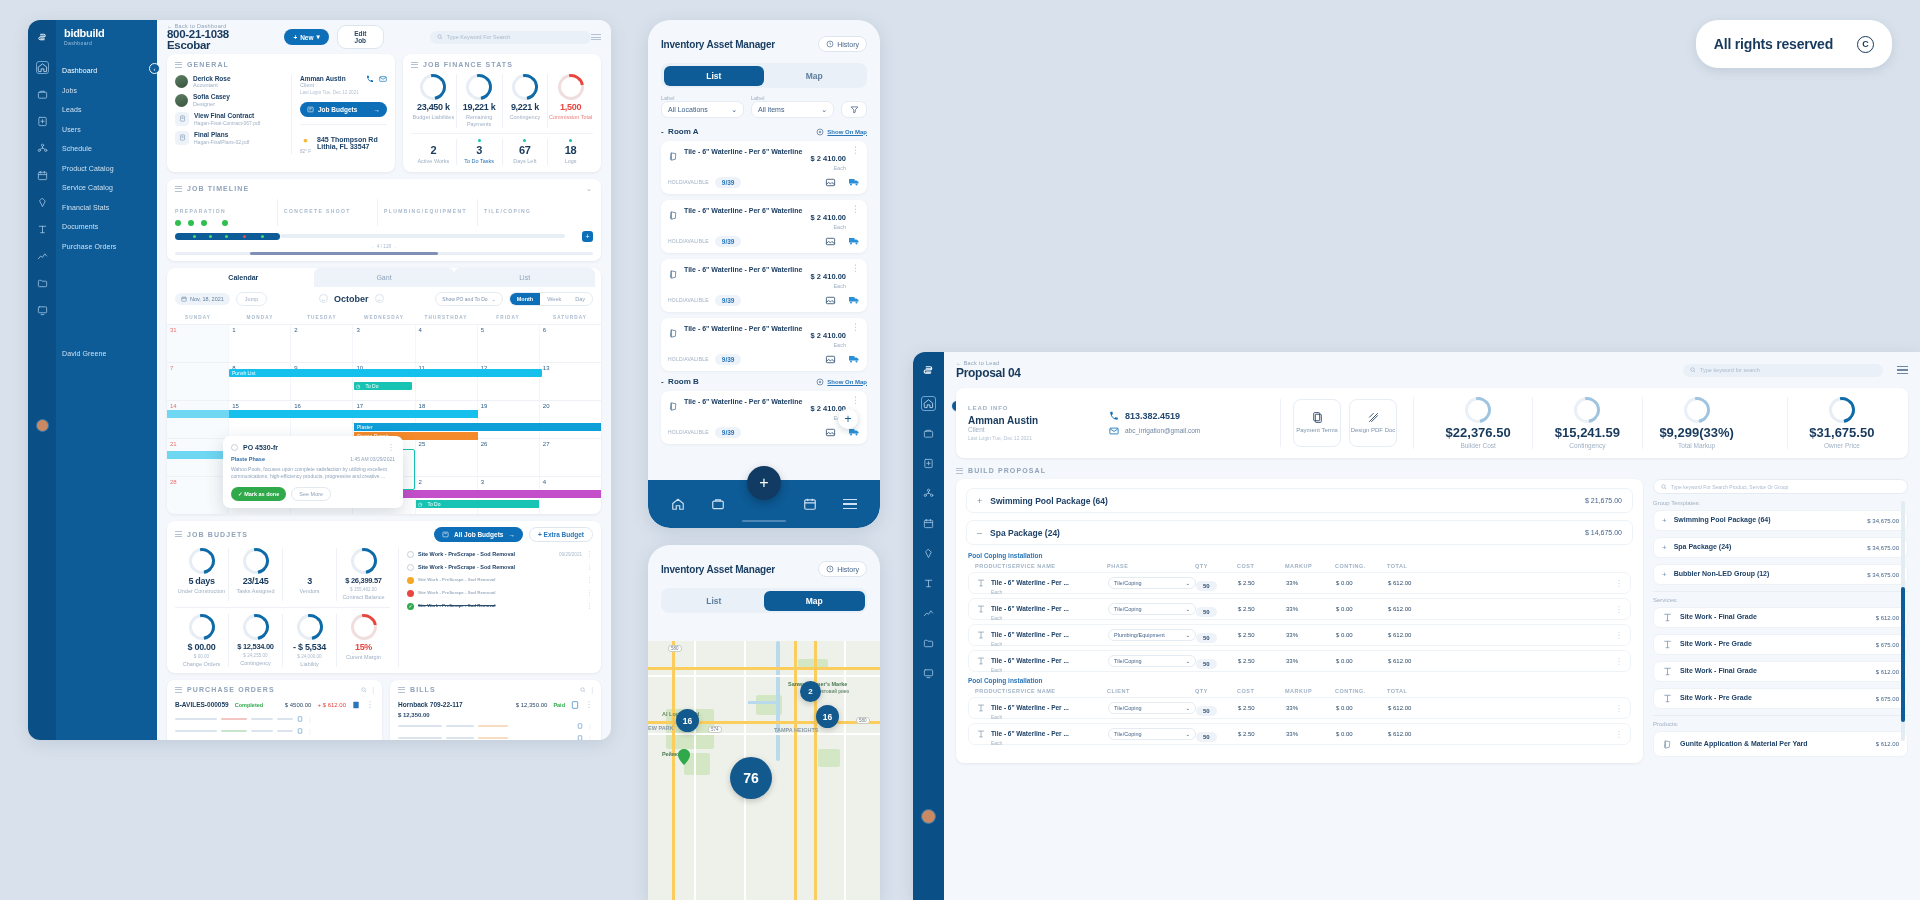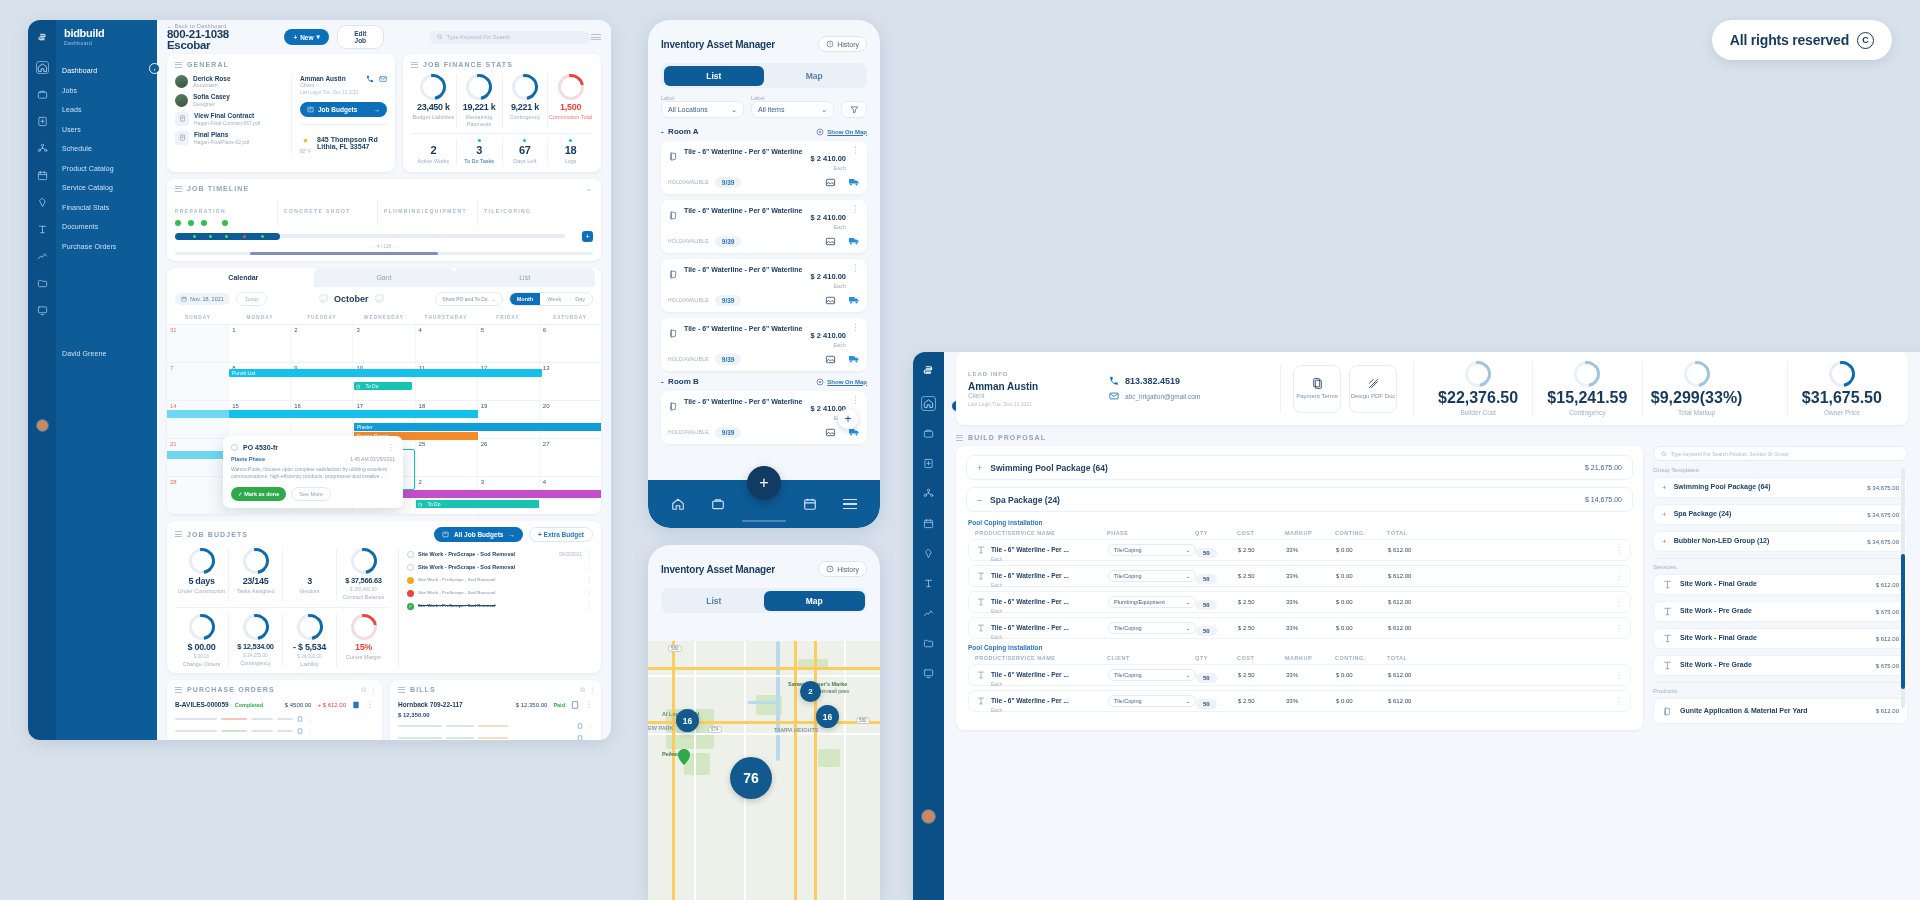--- a/index.html
+++ b/index.html
@@ -114,41 +114,41 @@
   .pcontent { position:absolute; left:31px; top:0; right:0; bottom:0;}
   .ptop { height:36px; display:flex; align-items:center; padding:0 12px; }
   .pTitle { font-size:12px; font-weight:700; color:#17395c; letter-spacing:-.3px;}
   .leadlbl { font-size:6px; color:#9fb0c4; letter-spacing:.9px; font-weight:700;}
   .leadName { font-size:10px; font-weight:700; color:#17395c;}
   .leadRole { font-size:6.5px; color:#9fb0c4;}
   .contact { font-size:9px; color:#22486f; font-weight:700;}
   .contactSm { font-size:6.5px; color:#6d87a3;}
   .actbox { width:48px;height:48px;border:1px solid #e6edf5; border-radius:8px; display:flex;flex-direction:column;align-items:center;justify-content:center; gap:3px; background:#fff;}
   .actlbl { font-size:6px; color:#7c93ac; text-align:center; line-height:1.25;}
-  .bigStat { font-size:16px; font-weight:700; color:#17395c;}
+  .bigStat { font-size:13px; font-weight:700; color:#17395c;}
   .bigLbl { font-size:6.5px; color:#9fb0c4;}
   .pkgRow { background:#fff; border:1px solid #edf2f7; border-radius:7px; height:25px; display:flex; align-items:center; justify-content:space-between; padding:0 10px; margin-bottom:7px;}
   .pkgName { font-size:8.5px; font-weight:700; color:#1d4066;}
   .pkgPrice { font-size:7px; color:#44638a;}
   .grpTitle { font-size:6.5px; font-weight:700; color:#2a76b8;}
   .thd { font-size:5.5px; color:#a0b2c6; letter-spacing:.5px; font-weight:700;}
   .trow { background:#fff; border:1px solid #eef3f8; border-radius:7px; height:22px; display:flex; align-items:center; padding:0 7px; margin-bottom:4px;}
   .tname { font-size:6.5px; font-weight:700; color:#1d4066; line-height:1.2;}
   .tsub { font-size:5px; color:#a0b2c6;}
   .tsel { border:1px solid #e4ebf3; border-radius:9px; height:12px; display:flex; align-items:center; justify-content:space-between; padding:0 5px; font-size:5.5px; color:#44638a;}
   .tqty { background:#eef3f9; border-radius:8px; font-size:6px; font-weight:700; color:#2a4a6b; padding:2px 7px;}
   .tval { font-size:6px; color:#2a4a6b;}
   .sideCard { background:#fff; border:1px solid #edf2f7; border-radius:7px; height:21px; display:flex; align-items:center; justify-content:space-between; padding:0 8px; margin-bottom:6px;}
   .sideName { font-size:7px; font-weight:700; color:#1d4066; line-height:1.2;}
   .sidePrice { font-size:6px; color:#44638a;}
   .sideHd { font-size:6px; color:#9fb0c4; margin:2px 0 4px;}
   .scroll { position:absolute; right:3px; width:4px; border-radius:2px;}
 
   
-  .badge { position:absolute; right:28px; top:20px; background:#fff; border-radius:22px; height:40px; display:flex; align-items:center; gap:8px; padding:0 18px; box-shadow:0 3px 12px rgba(22,48,80,.12);}
+  .badge { position:absolute; right:28px; top:20px; background:#fff; border-radius:22px; height:48px; display:flex; align-items:center; gap:24px; padding:0 18px; box-shadow:0 3px 12px rgba(22,48,80,.12);}
   .badgeTxt { font-size:14px; font-weight:700; color:#17395c; letter-spacing:-.2px;}
   .badgeC { width:17px;height:17px;border-radius:50%;border:1.5px solid #17395c; display:flex;align-items:center;justify-content:center; font-size:9px; color:#17395c; font-weight:700;}
 </style>
 </head>
 <body>
 
 <div class="stage">
 
   <div class="desk">
     <div class="railbar">
@@ -721,21 +721,21 @@
                   <span class="statnum" style="font-size:9px;">23/145</span>
                   <span class="statlbl">Tasks Assigned</span>
                 </div>
                 <div class="statcell" style="border-left:1px solid #eef2f7;">
                   <span style="height:26px;"></span>
                   <span class="statnum" style="font-size:9px;">3</span>
                   <span class="statlbl">Vendors</span>
                 </div>
                 <div class="statcell" style="border-left:1px solid #eef2f7;">
                   <span class="donut"></span>
-                  <span class="statnum" style="font-size:7.5px;">$ 37,566.63</span>
+                  <span class="statnum" style="font-size:7.5px;">$ 26,399.57</span>
                   <span style="font-size:4.6px;color:#a9bacd;">$ 155,462.00</span>
                   <span class="statlbl">Contract Balance</span>
                 </div>
               </div>
             <div id="bud-bot" style="display:flex;margin-top:6px;padding-top:6px;border-top:1px solid #eef2f7;">
                 <div class="statcell" style="">
                   <span class="donut"></span>
                   <span class="statnum" style="font-size:9px;">$ 00.00</span>
                   <span style="font-size:4.6px;color:#a9bacd;">$ 00.00</span>
                   <span class="statlbl">Change Orders</span>
@@ -1246,20 +1246,38 @@
             </svg>
           </div>
         </div>
       <div class="railicon" style="width:31px;margin-top:115px;">
         <div class="avatarcirc" style="width:15px;height:15px;"></div>
       </div>
     </div>
     <div style="position:absolute;left:38px;top:48px;width:12px;height:12px;border-radius:50%;background:#0d5b97;color:#fff;font-size:7px;display:flex;align-items:center;justify-content:center;border:1.5px solid #f4f7fb;">›</div>
 
     <div class="pcontent">
+      <div class="ptop">
+        <div>
+          <div class="backlink">← <span>Back to Lead</span></div>
+          <div class="pTitle">Proposal 04</div>
+        </div>
+        <div class="searchbox" style="margin-left:auto;width:200px;">
+          <svg width="6" height="6" viewBox="0 0 24 24" fill="none" stroke="#a9bacd" stroke-width="3">
+              <circle cx="10" cy="10" r="7"></circle>
+              <path d="M20 20l-5-5"></path>
+            </svg>
+          <span>Type keyword for search</span>
+        </div>
+        <span class="burger3" style="margin-left:14px;gap:2px;">
+            <i style="width:11px;height:1.2px;background:#6d87a3;"></i>
+            <i style="width:11px;height:1.2px;background:#6d87a3;"></i>
+            <i style="width:11px;height:1.2px;background:#6d87a3;"></i>
+          </span>
+      </div>
 
       <div class="panel" style="margin:0 12px;padding:9px 12px;display:flex;align-items:center;gap:16px;">
         <div style="width:125px;">
           <div class="leadlbl">LEAD INFO</div>
           <div class="leadName" style="margin-top:4px;">Amman Austin</div>
           <div class="leadRole">Client</div>
           <div style="font-size:5px;color:#b3c2d3;margin-top:2px;">Last Login Tue, Dec 12 2021</div>
         </div>
         <div style="width:155px;">
           <div style="display:flex;gap:6px;align-items:center;">

